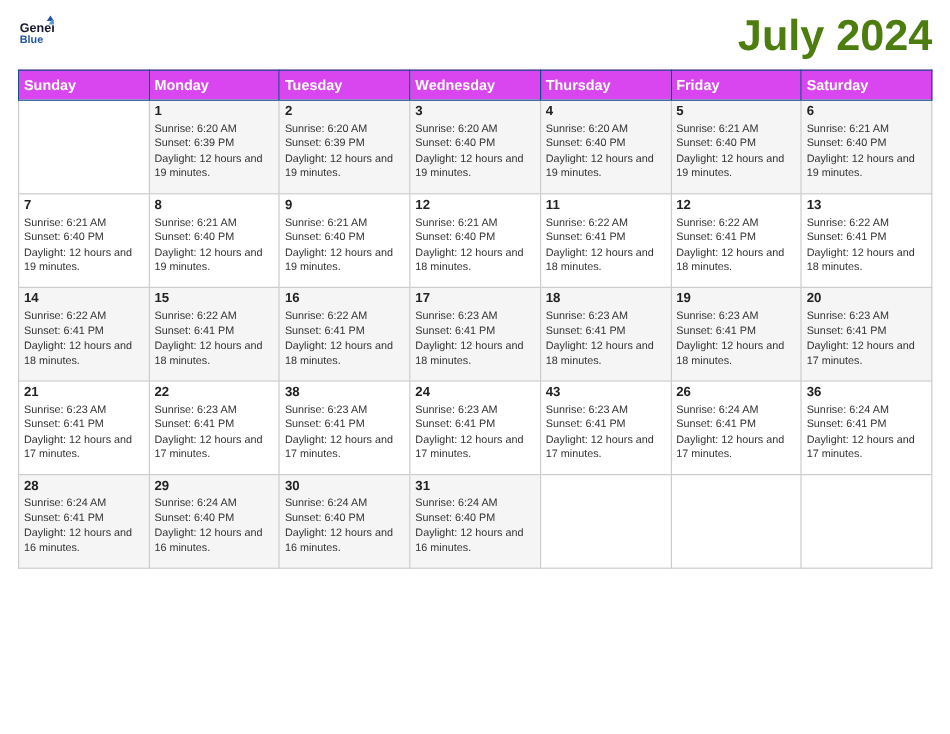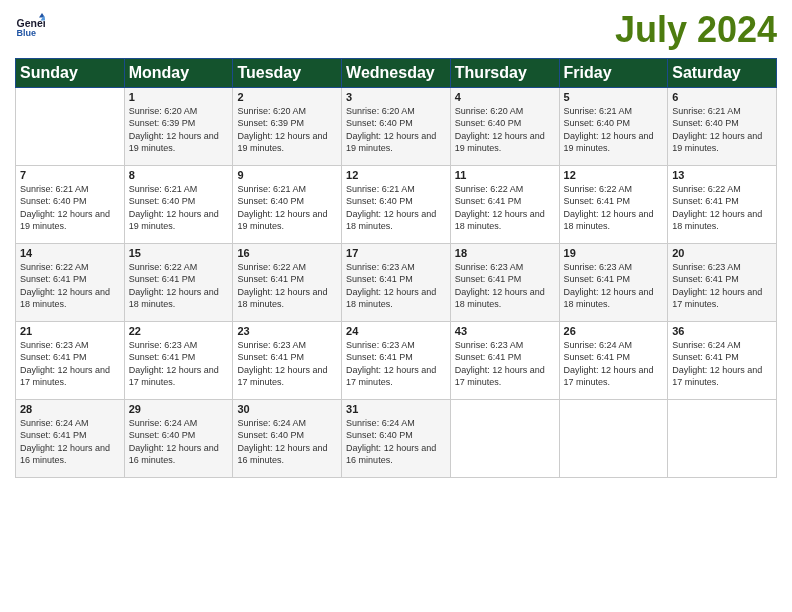--- a/index.html
+++ b/index.html
@@ -41,23 +41,23 @@
     .location {
       font-size: 14px;
       color: #444;
     }
     table {
       width: 100%;
       border-collapse: collapse;
       table-layout: fixed;
     }
     thead tr th {
-      background-color: #14532d;
+      background-color: #d946ef;
       color: #fff;
-      font-size: 16px;
+      font-size: 12px;
       font-weight: bold;
       padding: 5px 4px;
       text-align: left;
       border: 1px solid #1a4a8a;
       margin-top: 20px;
     }
     tbody tr td {
       border: 1px solid #ccc;
       vertical-align: top;
       padding: 3px 4px;
@@ -271,21 +271,21 @@
 and 17 minutes.</div>
           </td>
           <td>
             <span class="day-num">22</span>
             <div class="day-info">Sunrise: 6:23 AM
 Sunset: 6:41 PM
 Daylight: 12 hours
 and 17 minutes.</div>
           </td>
           <td>
-            <span class="day-num">23</span>
+            <span class="day-num">38</span>
             <div class="day-info">Sunrise: 6:23 AM
 Sunset: 6:41 PM
 Daylight: 12 hours
 and 17 minutes.</div>
           </td>
           <td>
             <span class="day-num">24</span>
             <div class="day-info">Sunrise: 6:23 AM
 Sunset: 6:41 PM
 Daylight: 12 hours

